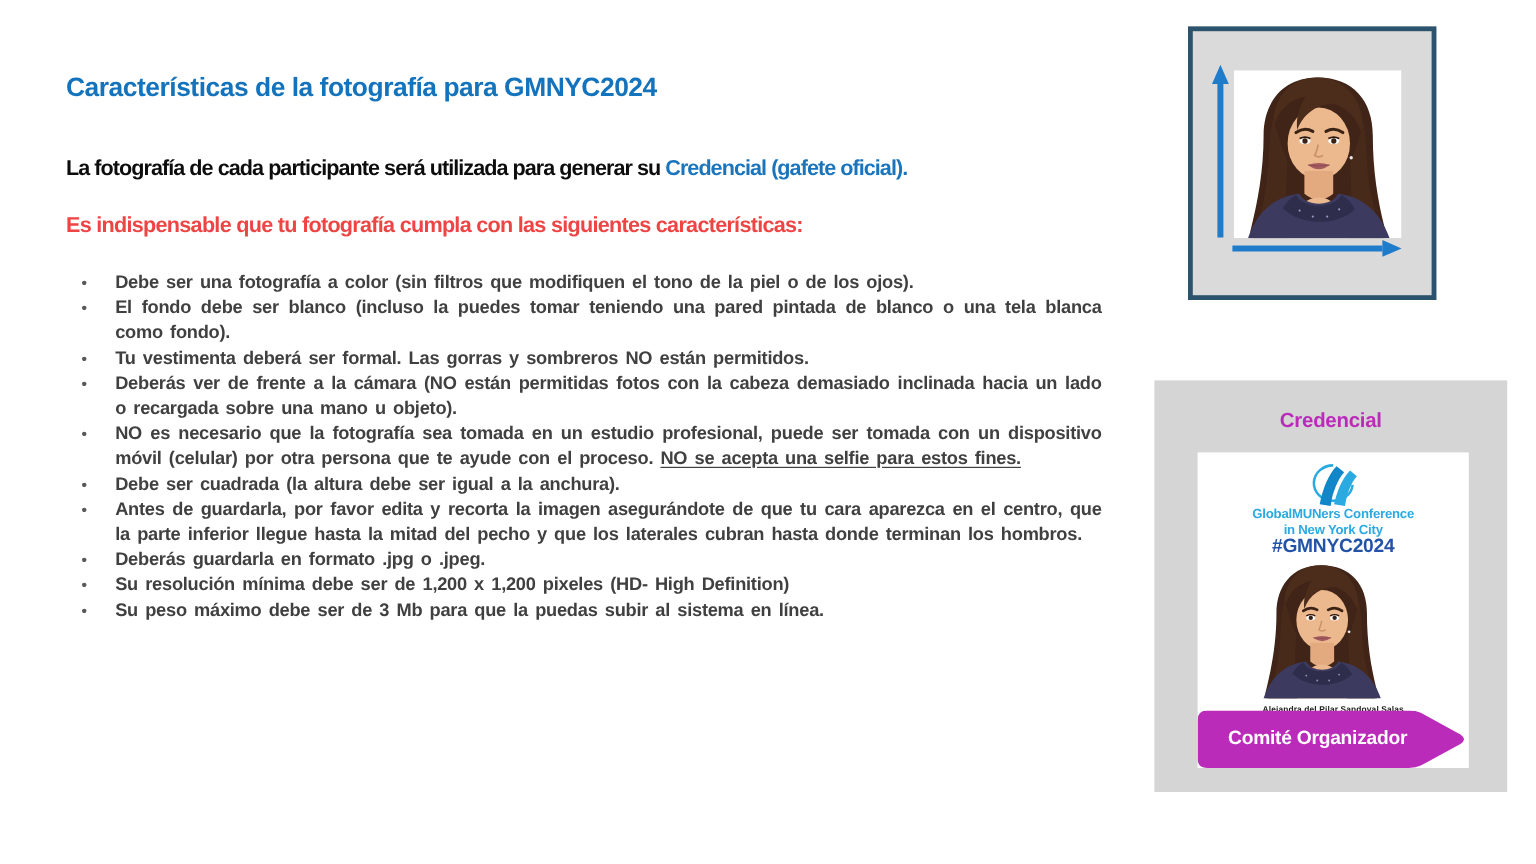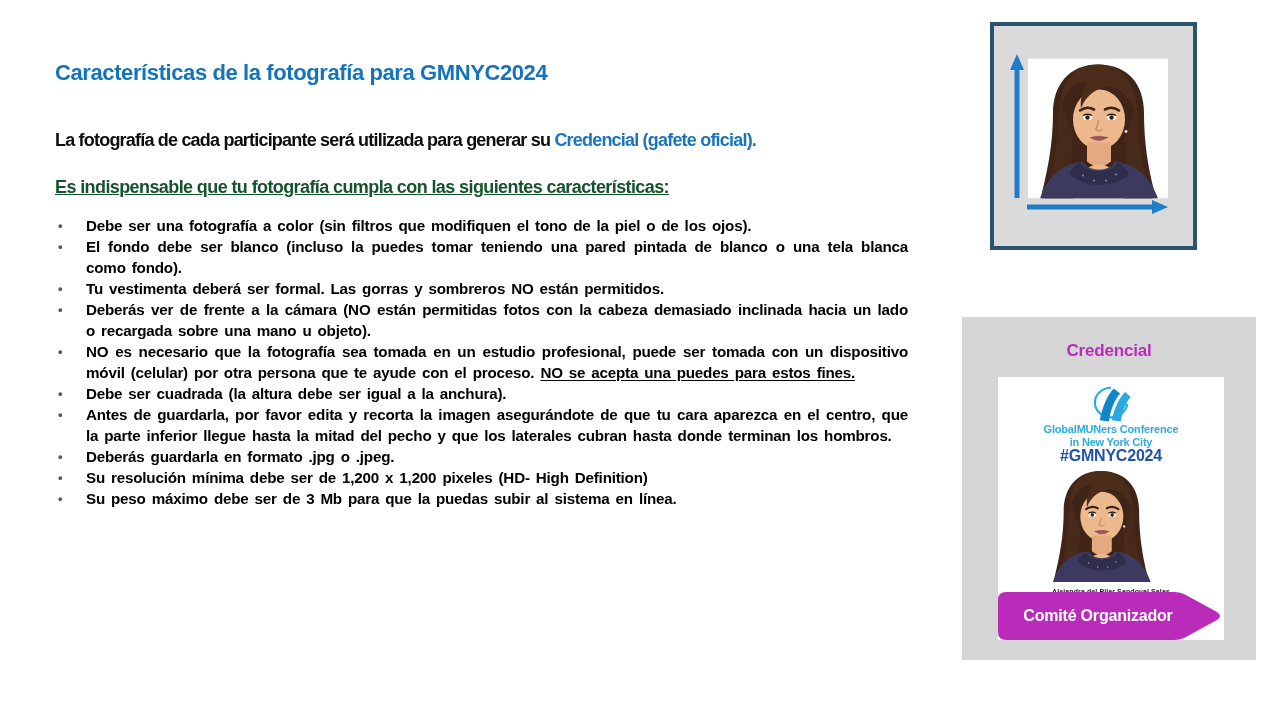--- a/index.html
+++ b/index.html
@@ -12,26 +12,26 @@
     position:absolute;left:55px;top:60px;width:860px;
     font-size:22px;font-weight:bold;color:#1473BD;letter-spacing:-0.4px;
   }
   .intro{
     position:absolute;left:55px;top:130px;width:880px;
     font-size:18px;font-weight:bold;color:#0d0d0d;letter-spacing:-0.8px;
   }
   .intro .blue{color:#1B75BC;}
   .subtitle{
     position:absolute;left:55px;top:177px;width:880px;
-    font-size:18px;font-weight:bold;color:#14532d;letter-spacing:-0.6px;text-decoration:underline;
+    font-size:18px;font-weight:bold;color:#ef4444;letter-spacing:-0.6px;
   }
   ul.reqs{
     position:absolute;left:55px;top:214px;width:852px;
-    margin:1px;padding:0;list-style:none;
-    font-size:15.2px;font-weight:bold;color:#000000;
+    margin:11px;padding:0;list-style:none;
+    font-size:15.2px;font-weight:bold;color:#404040;
     line-height:21px;letter-spacing:-0.2px;word-spacing:2px;
   }
   ul.reqs li{
     position:relative;padding-left:30px;margin:0;
     text-align:justify;text-align-last:left;
   }
   ul.reqs li::before{
     content:"\2022";position:absolute;left:2px;top:0;
     font-size:13px;color:#58595B;
   }
@@ -121,21 +121,21 @@
 
 <div class="intro"><span>La fotografía de cada participante será utilizada para generar su </span><span class="blue">Credencial (gafete oficial).</span></div>
 
 <div class="subtitle">Es indispensable que tu fotografía cumpla con las siguientes características:</div>
 
 <ul class="reqs">
   <li><span>Debe ser una fotografía a color (sin filtros que modifiquen el tono de la piel o de los ojos).</span><span class="ul"></span></li>
   <li><span>El fondo debe ser blanco (incluso la puedes tomar teniendo una pared pintada de blanco o una tela blanca como fondo).</span><span class="ul"></span></li>
   <li><span>Tu vestimenta deberá ser formal. Las gorras y sombreros NO están permitidos.</span><span class="ul"></span></li>
   <li><span>Deberás ver de frente a la cámara (NO están permitidas fotos con la cabeza demasiado inclinada hacia un lado o recargada sobre una mano u objeto).</span><span class="ul"></span></li>
-  <li><span>NO es necesario que la fotografía sea tomada en un estudio profesional, puede ser tomada con un dispositivo móvil (celular) por otra persona que te ayude con el proceso. </span><span class="ul">NO se acepta una puedes para estos fines.</span></li>
+  <li><span>NO es necesario que la fotografía sea tomada en un estudio profesional, puede ser tomada con un dispositivo móvil (celular) por otra persona que te ayude con el proceso. </span><span class="ul">NO se acepta una selfie para estos fines.</span></li>
   <li><span>Debe ser cuadrada (la altura debe ser igual a la anchura).</span><span class="ul"></span></li>
   <li><span>Antes de guardarla, por favor edita y recorta la imagen asegurándote de que tu cara aparezca en el centro, que la parte inferior llegue hasta la mitad del pecho y que los laterales cubran hasta donde terminan los hombros.</span><span class="ul"></span></li>
   <li><span>Deberás guardarla en formato .jpg o .jpeg.</span><span class="ul"></span></li>
   <li><span>Su resolución mínima debe ser de 1,200 x 1,200 pixeles (HD- High Definition)</span><span class="ul"></span></li>
   <li><span>Su peso máximo debe ser de 3 Mb para que la puedas subir al sistema en línea.</span><span class="ul"></span></li>
 </ul>
 
 <div class="photo-box">
   <svg class="photo" viewBox="0 0 140 140">
       <use href="#portrait"></use>

